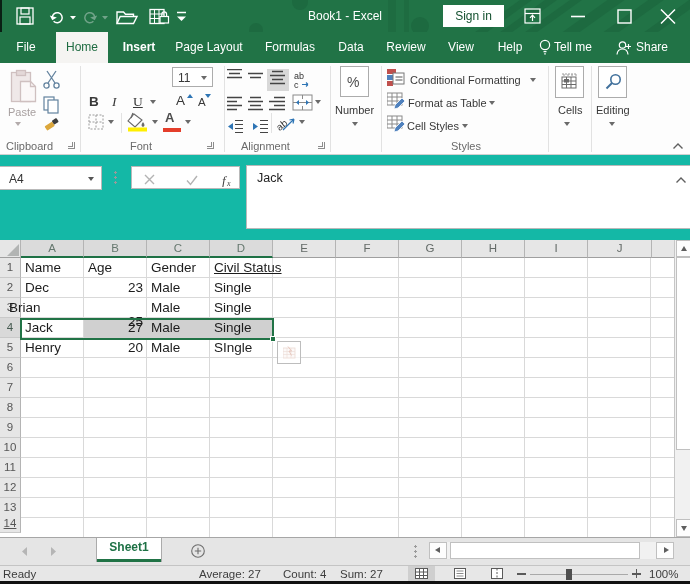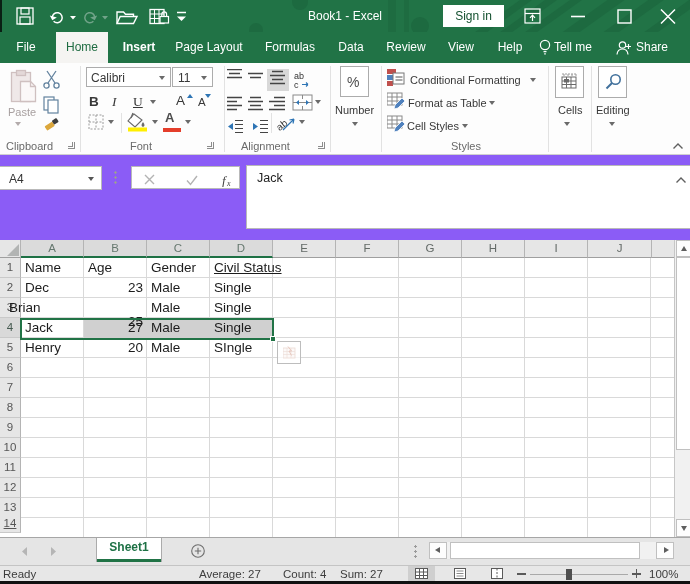--- a/index.html
+++ b/index.html
@@ -17,21 +17,21 @@
 #ribbon { left:0; top:63px; width:690px; height:92px; background:#fdfdfd; border-bottom:1px solid #d0d0d0; }
 .gsep { position:absolute; top:3px; width:1px; height:86px; background:#e2e2e2; }
 .glabel { position:absolute; font-size:11px; color:#6a6a6a; }
 .rtext { position:absolute; font-size:11px; color:#383838; }
 .combo { position:absolute; background:#fff; border:1px solid #acacac; }
 .dnarr { position:absolute; width:0; height:0; border-left:3.5px solid transparent; border-right:3.5px solid transparent; border-top:4px solid #6a6a6a; }
 .launch { position:absolute; width:7px; height:7px; border-right:1px solid #8c8c8c; border-bottom:1px solid #8c8c8c; }
 .launch:before { content:""; position:absolute; right:1px; bottom:1px; width:4px; height:4px; border-right:1.4px solid #8c8c8c; border-bottom:1.4px solid #8c8c8c; }
 .rh.rhsel { background:#d9d9d9; color:#44594f; }
 
-#fbar { left:0; top:155px; width:690px; height:85px; background:#8b5cf6; }
+#fbar { left:0; top:155px; width:690px; height:85px; background:#14b8a6; }
 .whitebox { position:absolute; background:#fff; border:1px solid #b9b9b9; }
 
 #grid { left:0; top:240px; width:674px; height:297px; background:#fff; }
 .ch { position:absolute; top:0; height:18px; background:#e6e6e6; border-right:1px solid #b4b4b4; border-bottom:1px solid #9f9f9f; color:#636a67; font-size:11.5px; text-align:center; line-height:17px; }
 .chsel { background:#dbdbdb; color:#66786f; border-bottom:2px solid #1e7145; }
 .rh { position:absolute; left:0; width:21px; height:20px; background:#e6e6e6; border-right:1px solid #b4b4b4; border-bottom:1px solid #c9c9c9; color:#565656; font-size:11.5px; text-align:center; line-height:19px; }
 .cell { position:absolute; font-size:13.5px; color:#1c1c1c; height:28px; line-height:20px; white-space:nowrap; }
 
 #tabbar { left:0; top:537px; width:690px; height:28px; background:#e5e5e5; border-top:1px solid #a6a6a6; }
 #statusbar { left:0; top:565px; width:690px; height:16px; background:#e7e7e7; border-top:1px solid #c4c4c4; }
@@ -163,24 +163,20 @@
 
     <g transform="translate(3,49)">
       <rect x="-1" y="6" width="9" height="5" rx="0.8" fill="#dca73c" transform="rotate(-33 3 8)"></rect>
       <rect x="6.5" y="1.2" width="5.5" height="4.6" rx="0.8" fill="#3d3d3d" transform="rotate(-33 9 3.5)"></rect>
     </g>
   </svg>
   <div class="dnarr" style="left:63px;top:97px;"></div>
   <div class="glabel" style="left:6px;top:77px;">Clipboard</div>
   <div class="launch" style="left:68px;top:79px;"></div>
 
-  <div class="combo" style="left:86px;top:4px;width:85px;height:20px;">
-    <div class="rtext" style="left:4px;top:3px;font-size:12px;">Calibri</div>
-    <div class="dnarr" style="left:72px;top:8px;"></div>
-  </div>
   <div class="combo" style="left:172px;top:4px;width:41px;height:20px;">
     <div class="rtext" style="left:5px;top:3px;font-size:12px;">11</div>
     <div class="dnarr" style="left:28px;top:8px;"></div>
   </div>
   <div class="rtext" style="left:89px;top:31px;font-size:13.5px;font-weight:bold;">B</div>
   <div class="rtext" style="left:112px;top:31px;font-size:13.5px;font-style:italic;font-family:'Liberation Serif',serif;">I</div>
   <div class="rtext" style="left:133px;top:31px;font-size:13.5px;text-decoration:underline;font-family:'Liberation Serif',serif;">U</div>
   <div class="dnarr" style="left:150px;top:37px;"></div>
   <div class="rtext" style="left:176px;top:30px;font-size:13.5px;">A</div>
   <div class="rtext" style="left:198px;top:33px;font-size:11.5px;">A</div>

